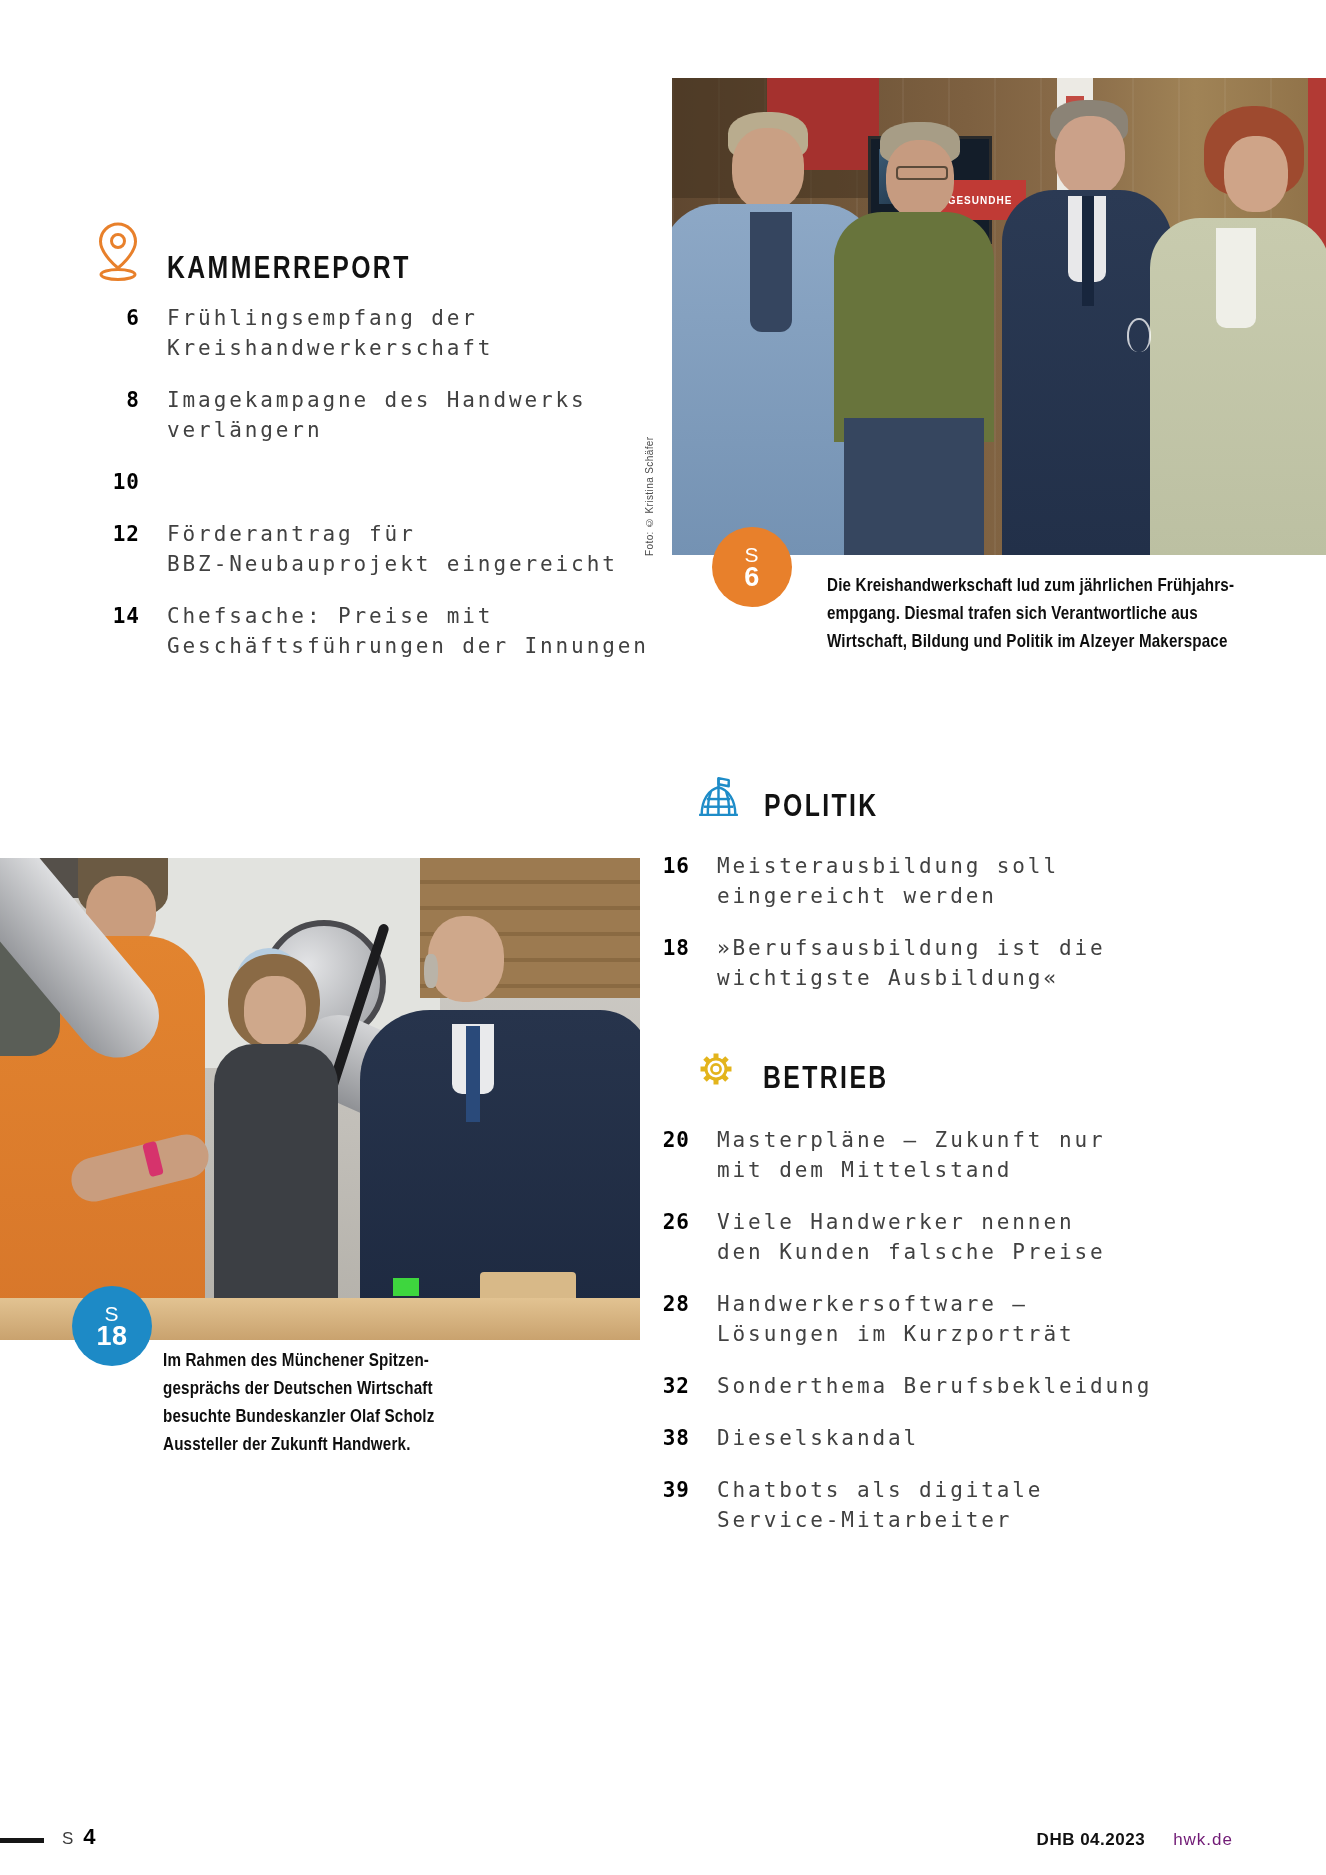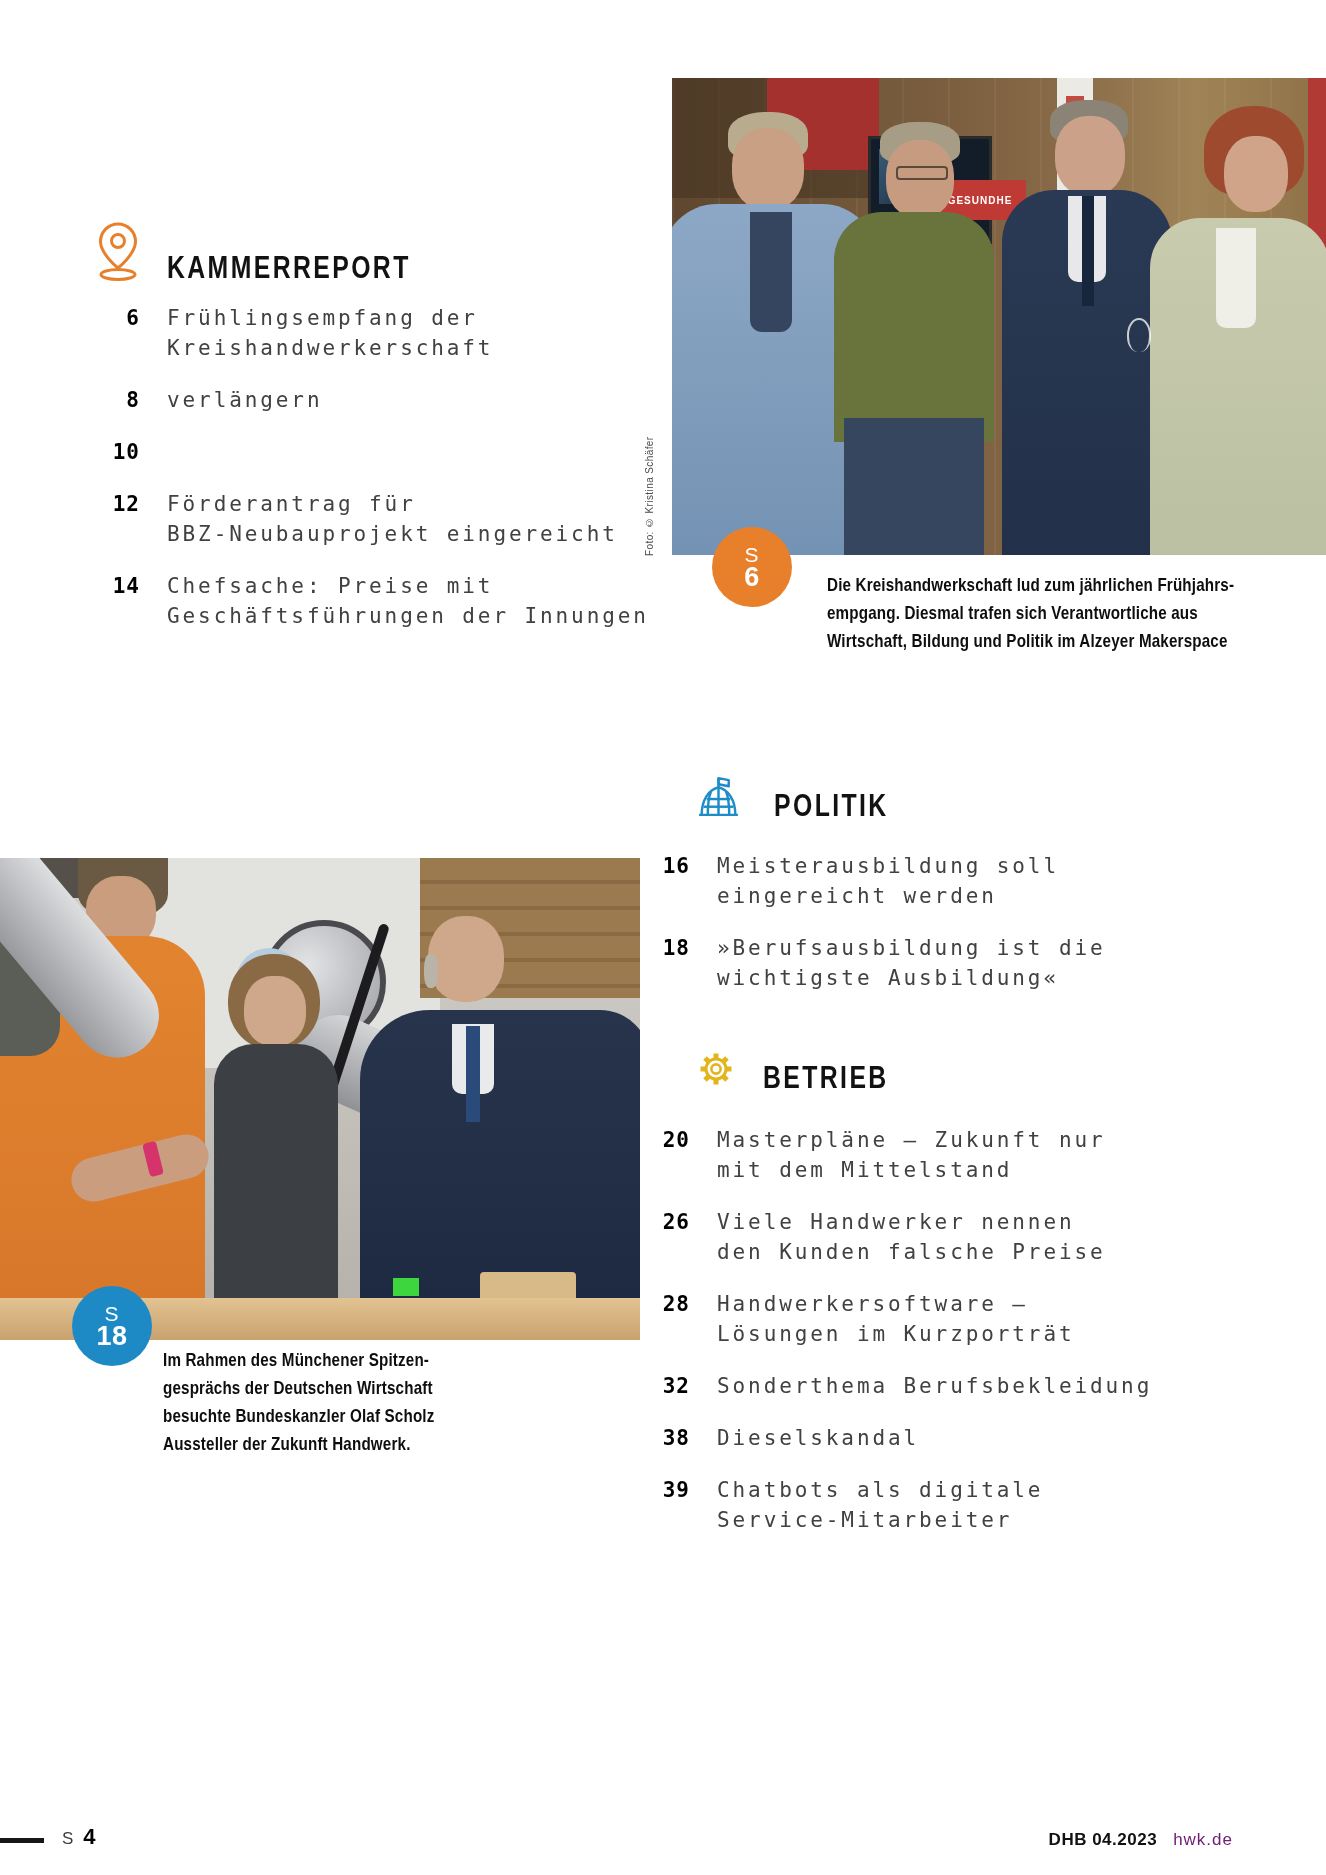--- a/index.html
+++ b/index.html
@@ -48,21 +48,21 @@
   
   .credit {
     position:absolute; writing-mode:vertical-rl; transform:rotate(180deg);
     font-size:10px; color:#4a4a4a; letter-spacing:0.4px; white-space:nowrap;
   }
   
   .footer-dash { position:absolute; background:#161616; }
   .footer-left { position:absolute; display:flex; align-items:baseline; gap:9px; }
   .footer-left .fs { font-size:17px; color:#3c3c3c; letter-spacing:1px; }
   .footer-left .fn { font-size:22px; font-weight:bold; color:#000; }
-  .footer-right { position:absolute; display:flex; align-items:flex-end; gap:16px; }
+  .footer-right { position:absolute; display:flex; align-items:flex-end; gap:28px; }
   .footer-right .issue { font-size:17px; font-weight:bold; color:#111; letter-spacing:0.5px; }
   .footer-right .site { font-size:17px; color:#701a75; letter-spacing:1px; }
 </style>
 </head>
 <body>
 
 <div class="page">
 
   <div class="photo" style="left:672px;top:78px;width:654px;height:477px;background:linear-gradient(90deg,#5f4730 0%,#6e5438 22%,#7d6040 45%,#8a6c49 62%,#a08356 80%,#8f7148 100%);">
     <div class="ph" style="left:0;top:0;width:654px;height:477px;background:repeating-linear-gradient(90deg,rgba(255,255,255,0.05) 0 2px,transparent 2px 46px);"></div>
@@ -135,20 +135,21 @@
     <div class="toc-item">
       <div class="toc-num">6</div>
       <div class="toc-text">
         <div>Frühlingsempfang der</div>
         <div>Kreishandwerkerschaft</div>
       </div>
     </div>
     <div class="toc-item">
       <div class="toc-num">8</div>
       <div class="toc-text">
+        <div>Imagekampagne des Handwerks</div>
         <div>verlängern</div>
       </div>
     </div>
     <div class="toc-item">
       <div class="toc-num">10</div>
     </div>
     <div class="toc-item">
       <div class="toc-num">12</div>
       <div class="toc-text">
         <div>Förderantrag für</div>
@@ -157,21 +158,21 @@
     </div>
     <div class="toc-item last">
       <div class="toc-num">14</div>
       <div class="toc-text">
         <div>Chefsache: Preise mit</div>
         <div>Geschäftsführungen der Innungen</div>
       </div>
     </div>
   </div>
 
-  <div class="sec-head" style="left:695px;top:773px;gap:32px;">
+  <div class="sec-head" style="left:695px;top:773px;gap:22px;">
     <span>
       <svg viewBox="0 0 46 46" width="47" height="47" xmlns="http://www.w3.org/2000/svg" fill="none" stroke="#1e8cc8" stroke-width="2.4" stroke-linejoin="round">
         <path d="M23 14 V5"></path>
         <path d="M23 5 L33 7 L33 13 L23 11 Z"></path>
         <path d="M6.5 41 C6.5 26 13.5 16.5 23 14 C32.5 16.5 39.5 26 39.5 41"></path>
         <path d="M4 41 H42"></path>
         <path d="M8.5 33 H37.5"></path>
         <path d="M11.5 25.5 H34.5"></path>
         <path d="M23 14 V41"></path>
         <path d="M15.5 18.5 C13 25 12.5 32 12.5 41"></path>

